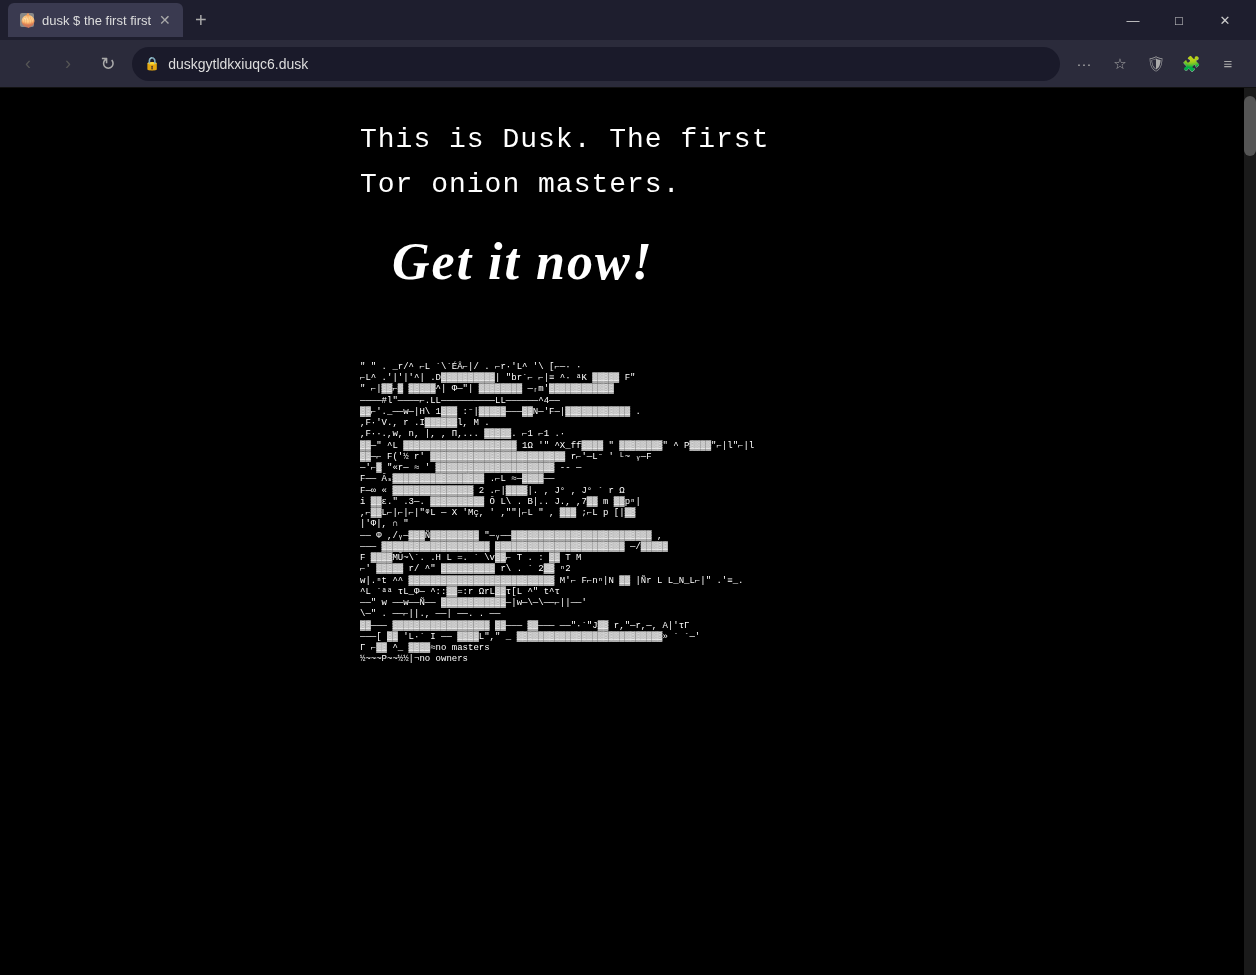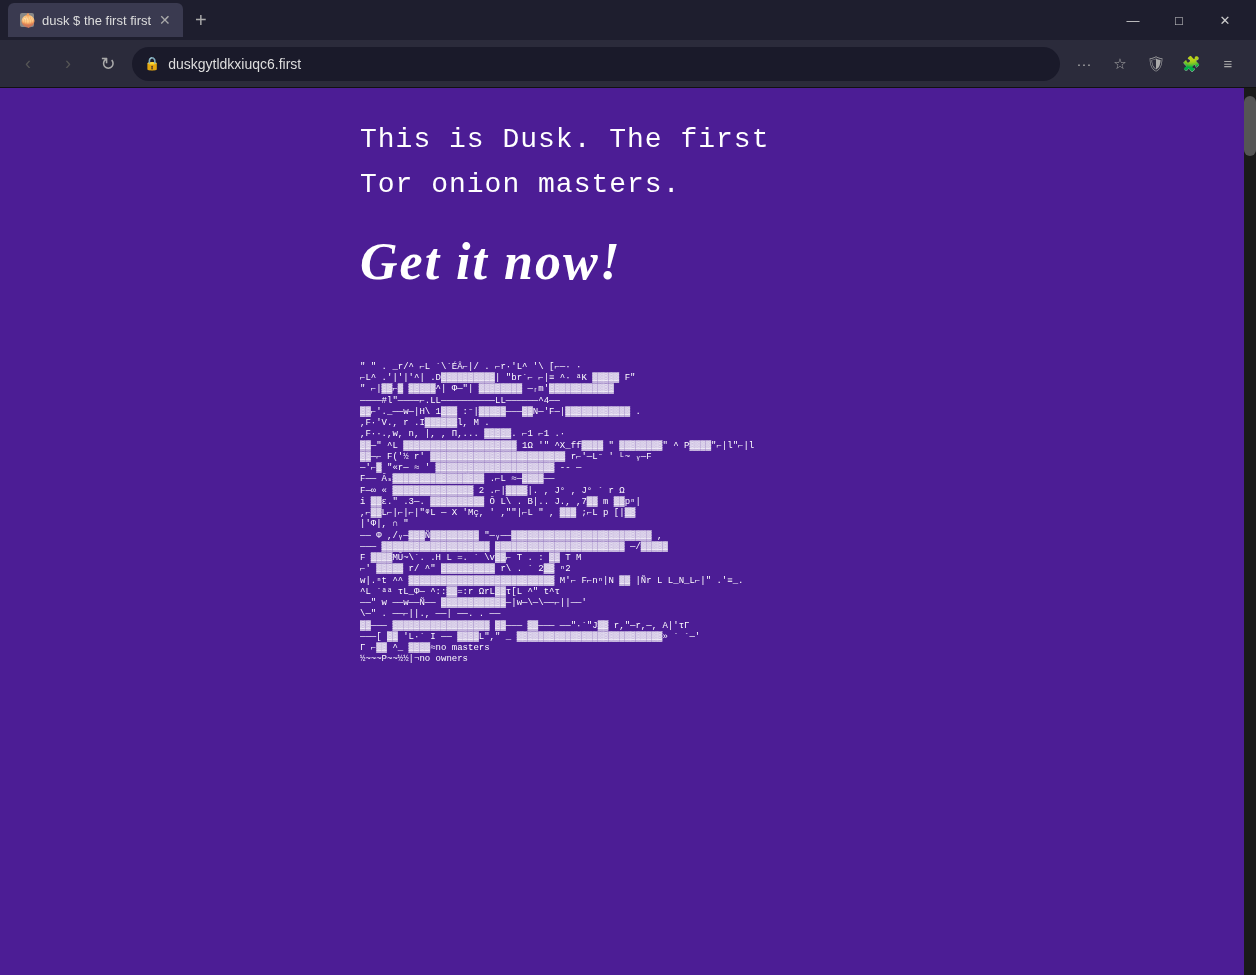--- a/index.html
+++ b/index.html
@@ -147,21 +147,21 @@
       justify-content: center;
       color: #aaa;
       font-size: 15px;
       cursor: pointer;
       border-radius: 50%;
     }
 
     
     .page-content {
       flex: 1;
-      background: #4c1d95;
+      background: #000000;
       overflow-y: auto;
       position: relative;
     }
 
     .scrollbar {
       position: absolute;
       right: 0;
       top: 0;
       width: 12px;
       height: 100%;
@@ -193,20 +193,21 @@
     }
 
     .cta-text {
       color: #fff;
       font-family: 'Times New Roman', serif;
       font-size: 52px;
       font-weight: bold;
       font-style: italic;
       margin-bottom: 60px;
       letter-spacing: 2px;
+      margin-left: 32px;
     }
 
     
     .ascii-art-container {
       width: 720px;
       min-height: 520px;
       position: relative;
       overflow: hidden;
     }
 
@@ -238,21 +239,21 @@
     </div>
   </div>
 
   <div class="address-bar-row">
     <div class="nav-btn disabled">‹</div>
     <div class="nav-btn disabled">›</div>
     <div class="nav-btn">↻</div>
 
     <div class="address-bar">
       <span class="address-icon">🔒</span>
-      <span class="address-text">duskgytldkxiuqc6.first</span>
+      <span class="address-text">duskgytldkxiuqc6.dusk</span>
     </div>
 
     <div class="toolbar-icons">
       <div class="toolbar-icon">···</div>
       <div class="toolbar-icon">☆</div>
       <div class="toolbar-icon">🛡</div>
       <div class="toolbar-icon">🧩</div>
       <div class="toolbar-icon">≡</div>
     </div>
   </div>

